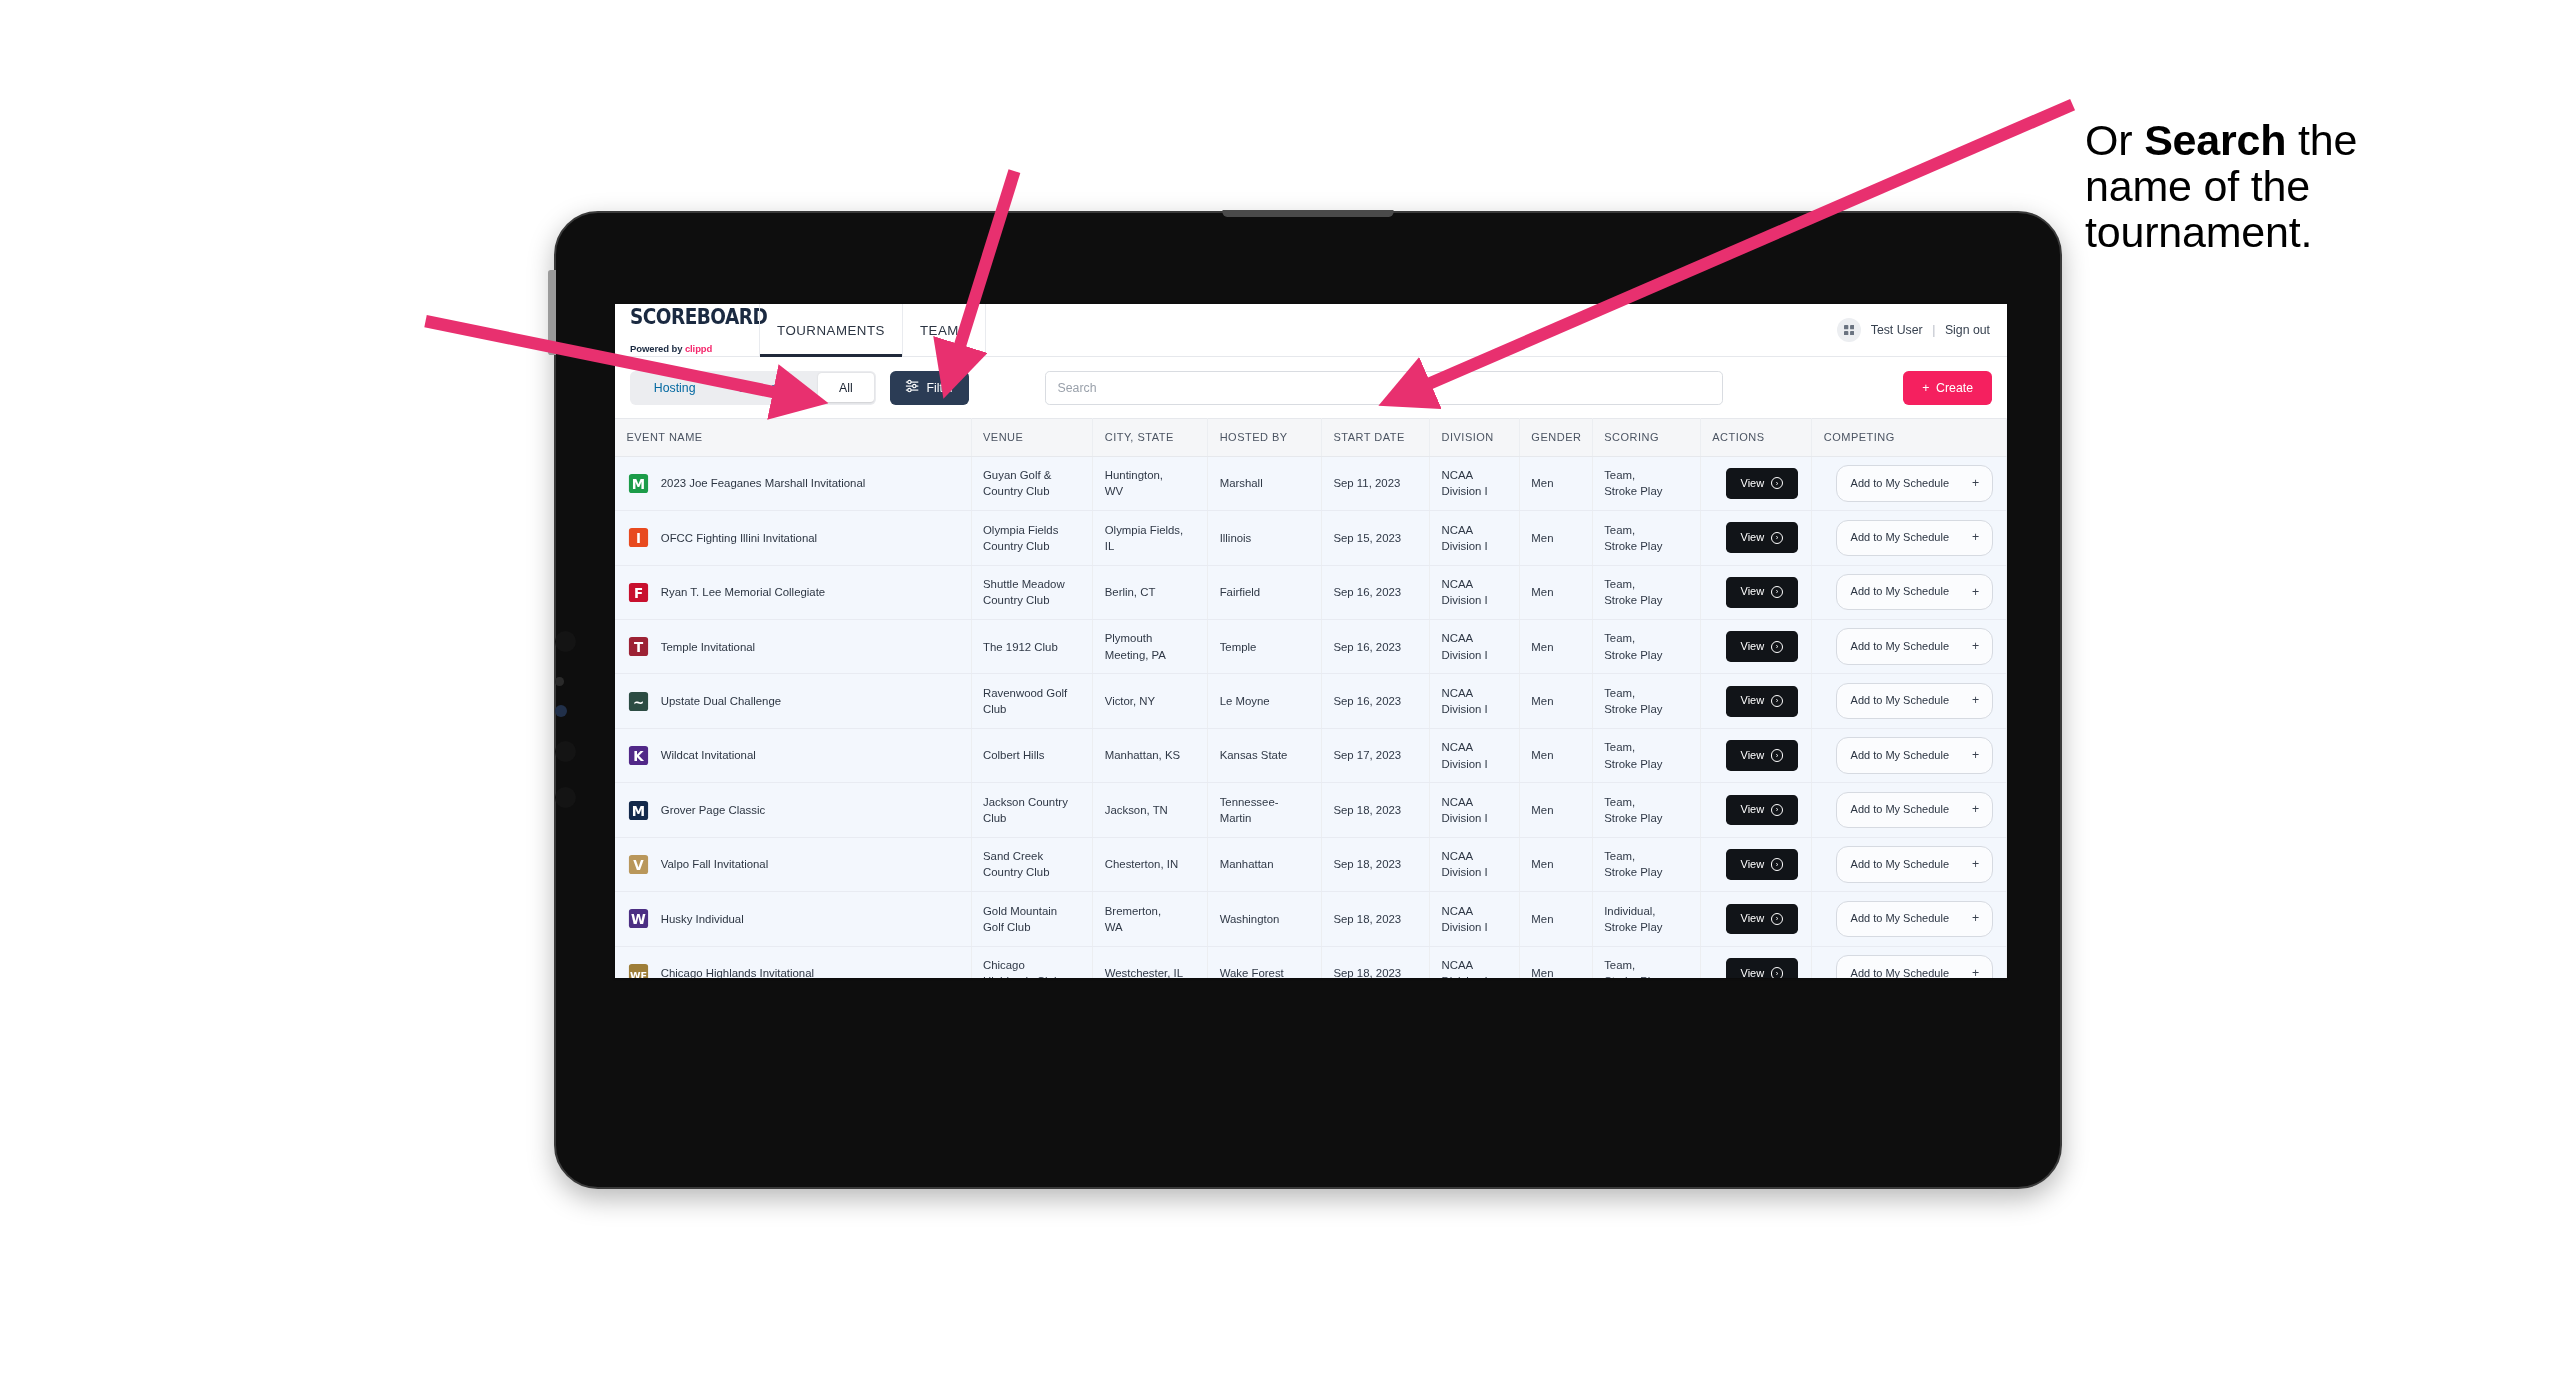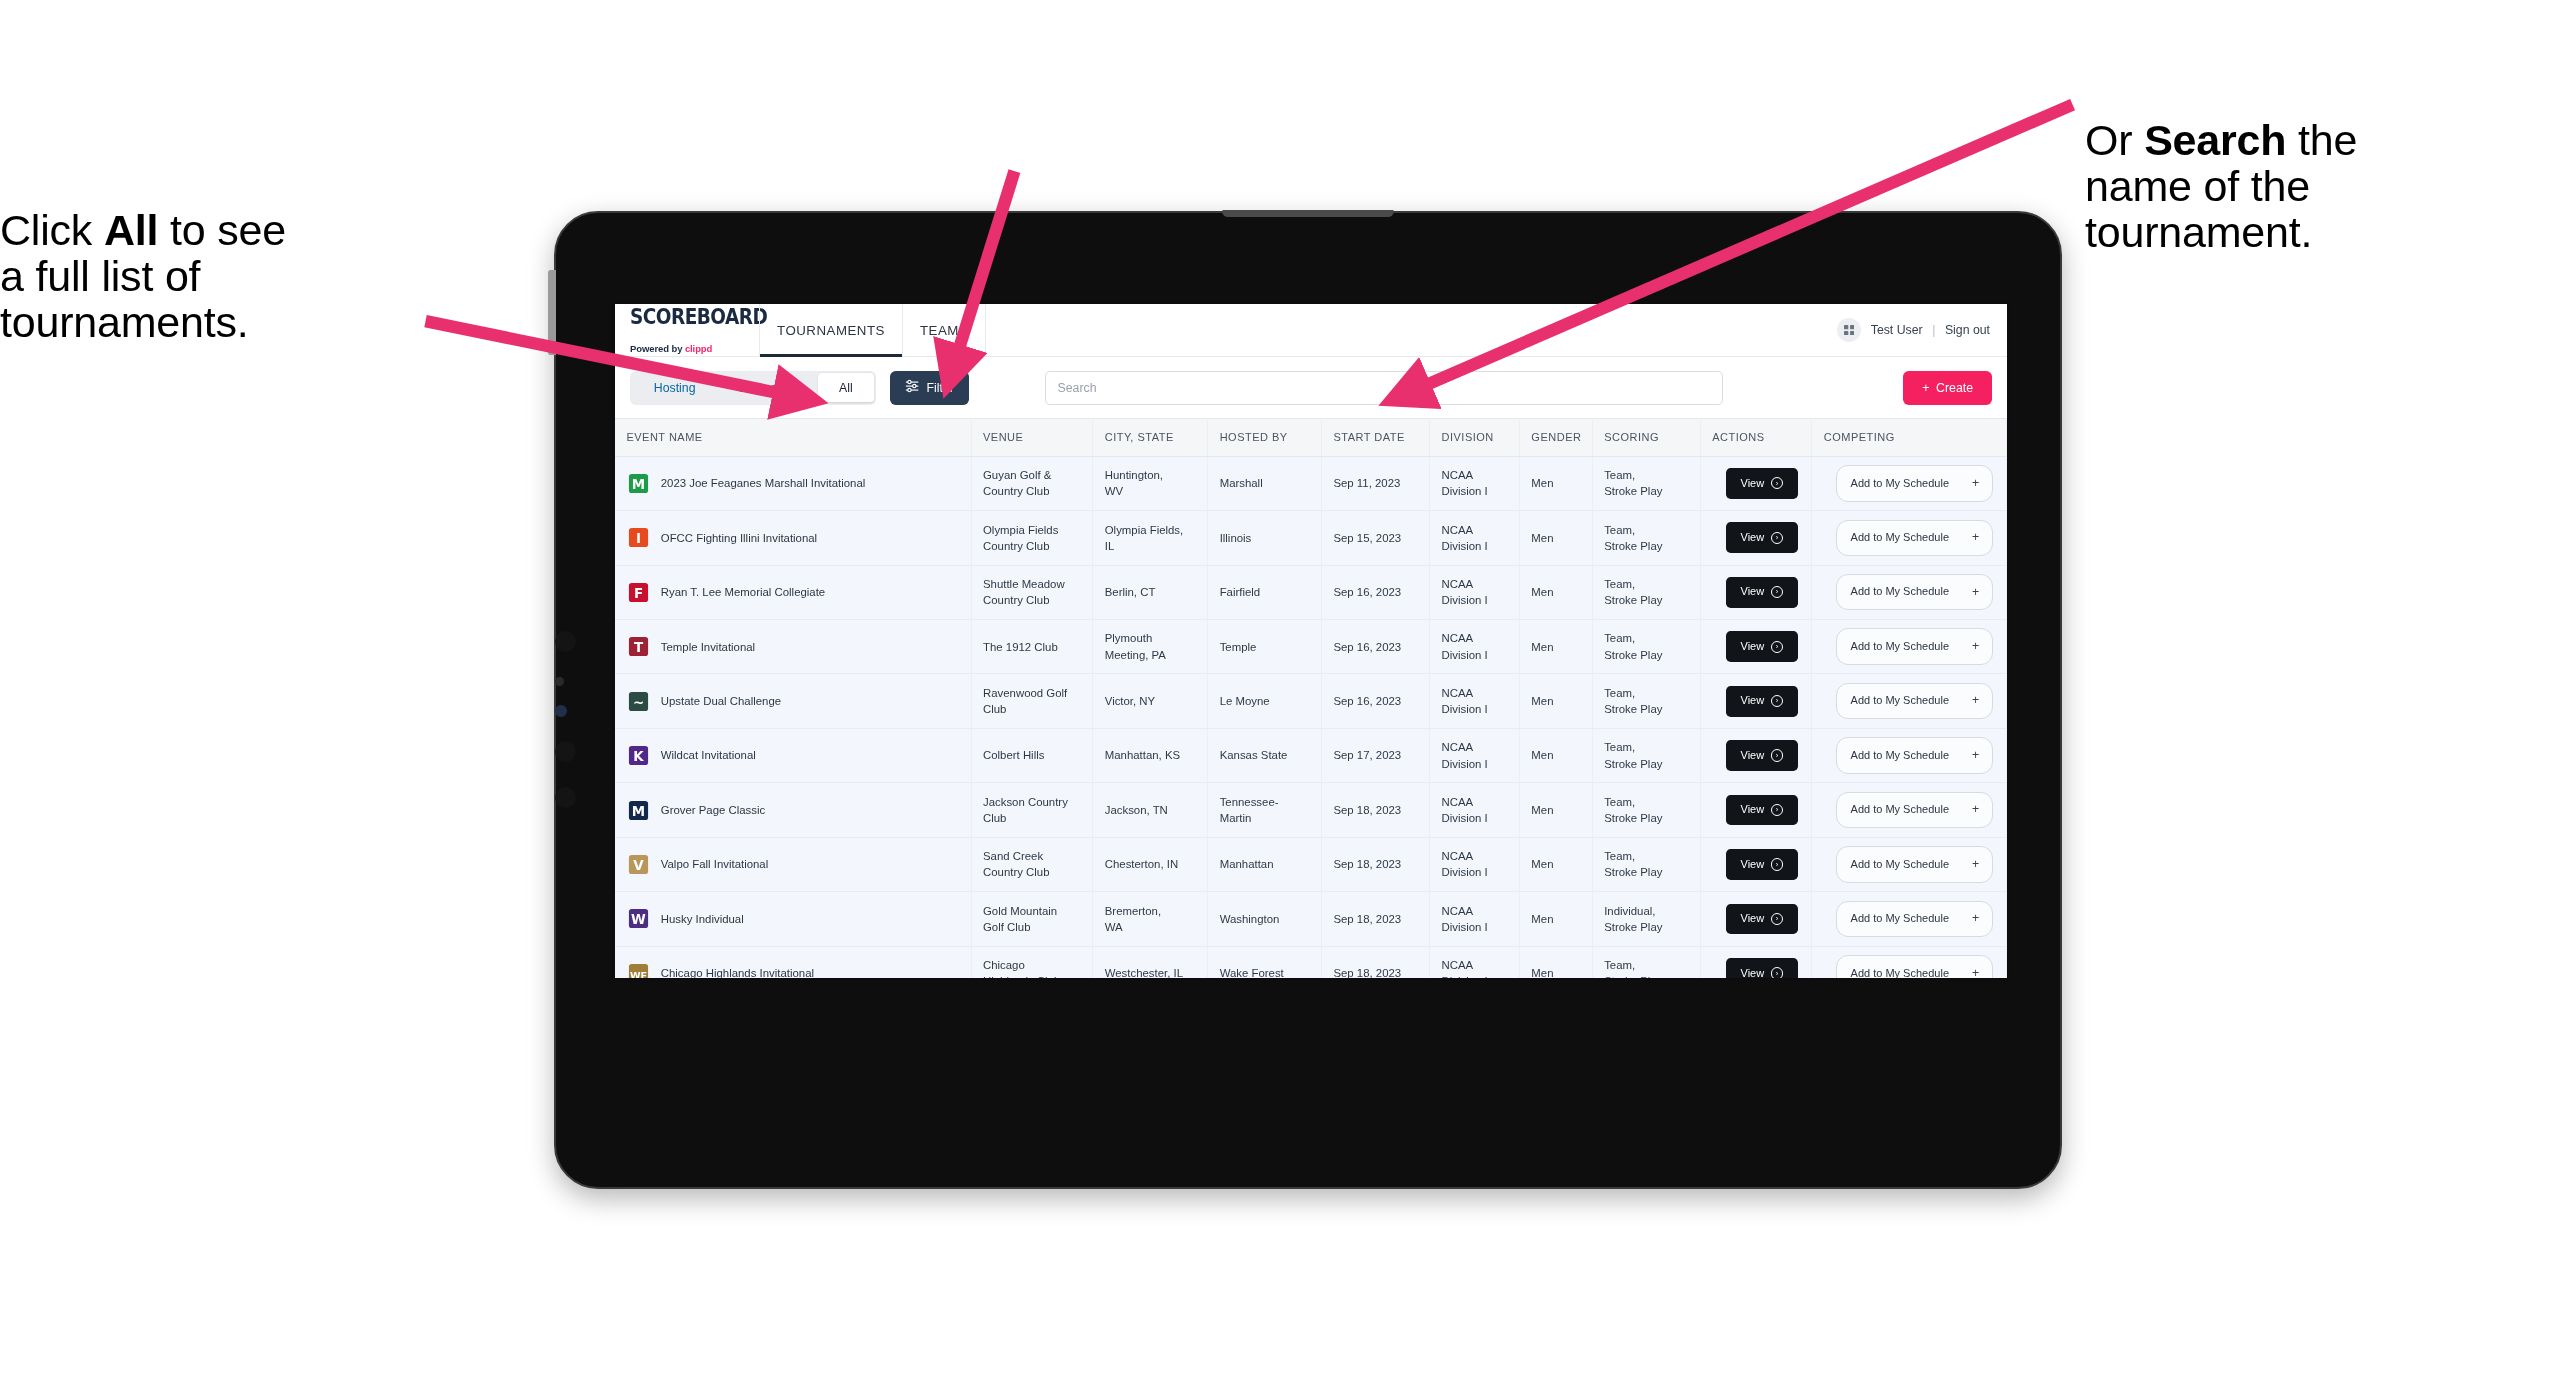--- a/index.html
+++ b/index.html
@@ -176,23 +176,20 @@
     padding: 8.5px 13.3px; font-size:11px; color:#2b3442; cursor:pointer; min-width:141px;
   }
   .plus { font-size:12.3px; color:#3a4250; }
 </style>
 </head>
 <body>
 
 <div id="stage">
 
 
-  <div class="anno" id="anno-all">
-    <span>Click </span><b>All</b><span> to see<br>a full list of<br>tournaments.</span>
-  </div>
 
   <div class="anno" id="anno-search">
     <span>Or </span><b>Search</b><span> the<br>name of the<br>tournament.</span>
   </div>
 
   <div id="tablet">
     <div id="tablet-topnotch"></div>
     <div class="side-btn" id="btn-a"></div>
     <div class="lens" id="lens1"></div>
     <div class="lens" id="lens2"></div>

